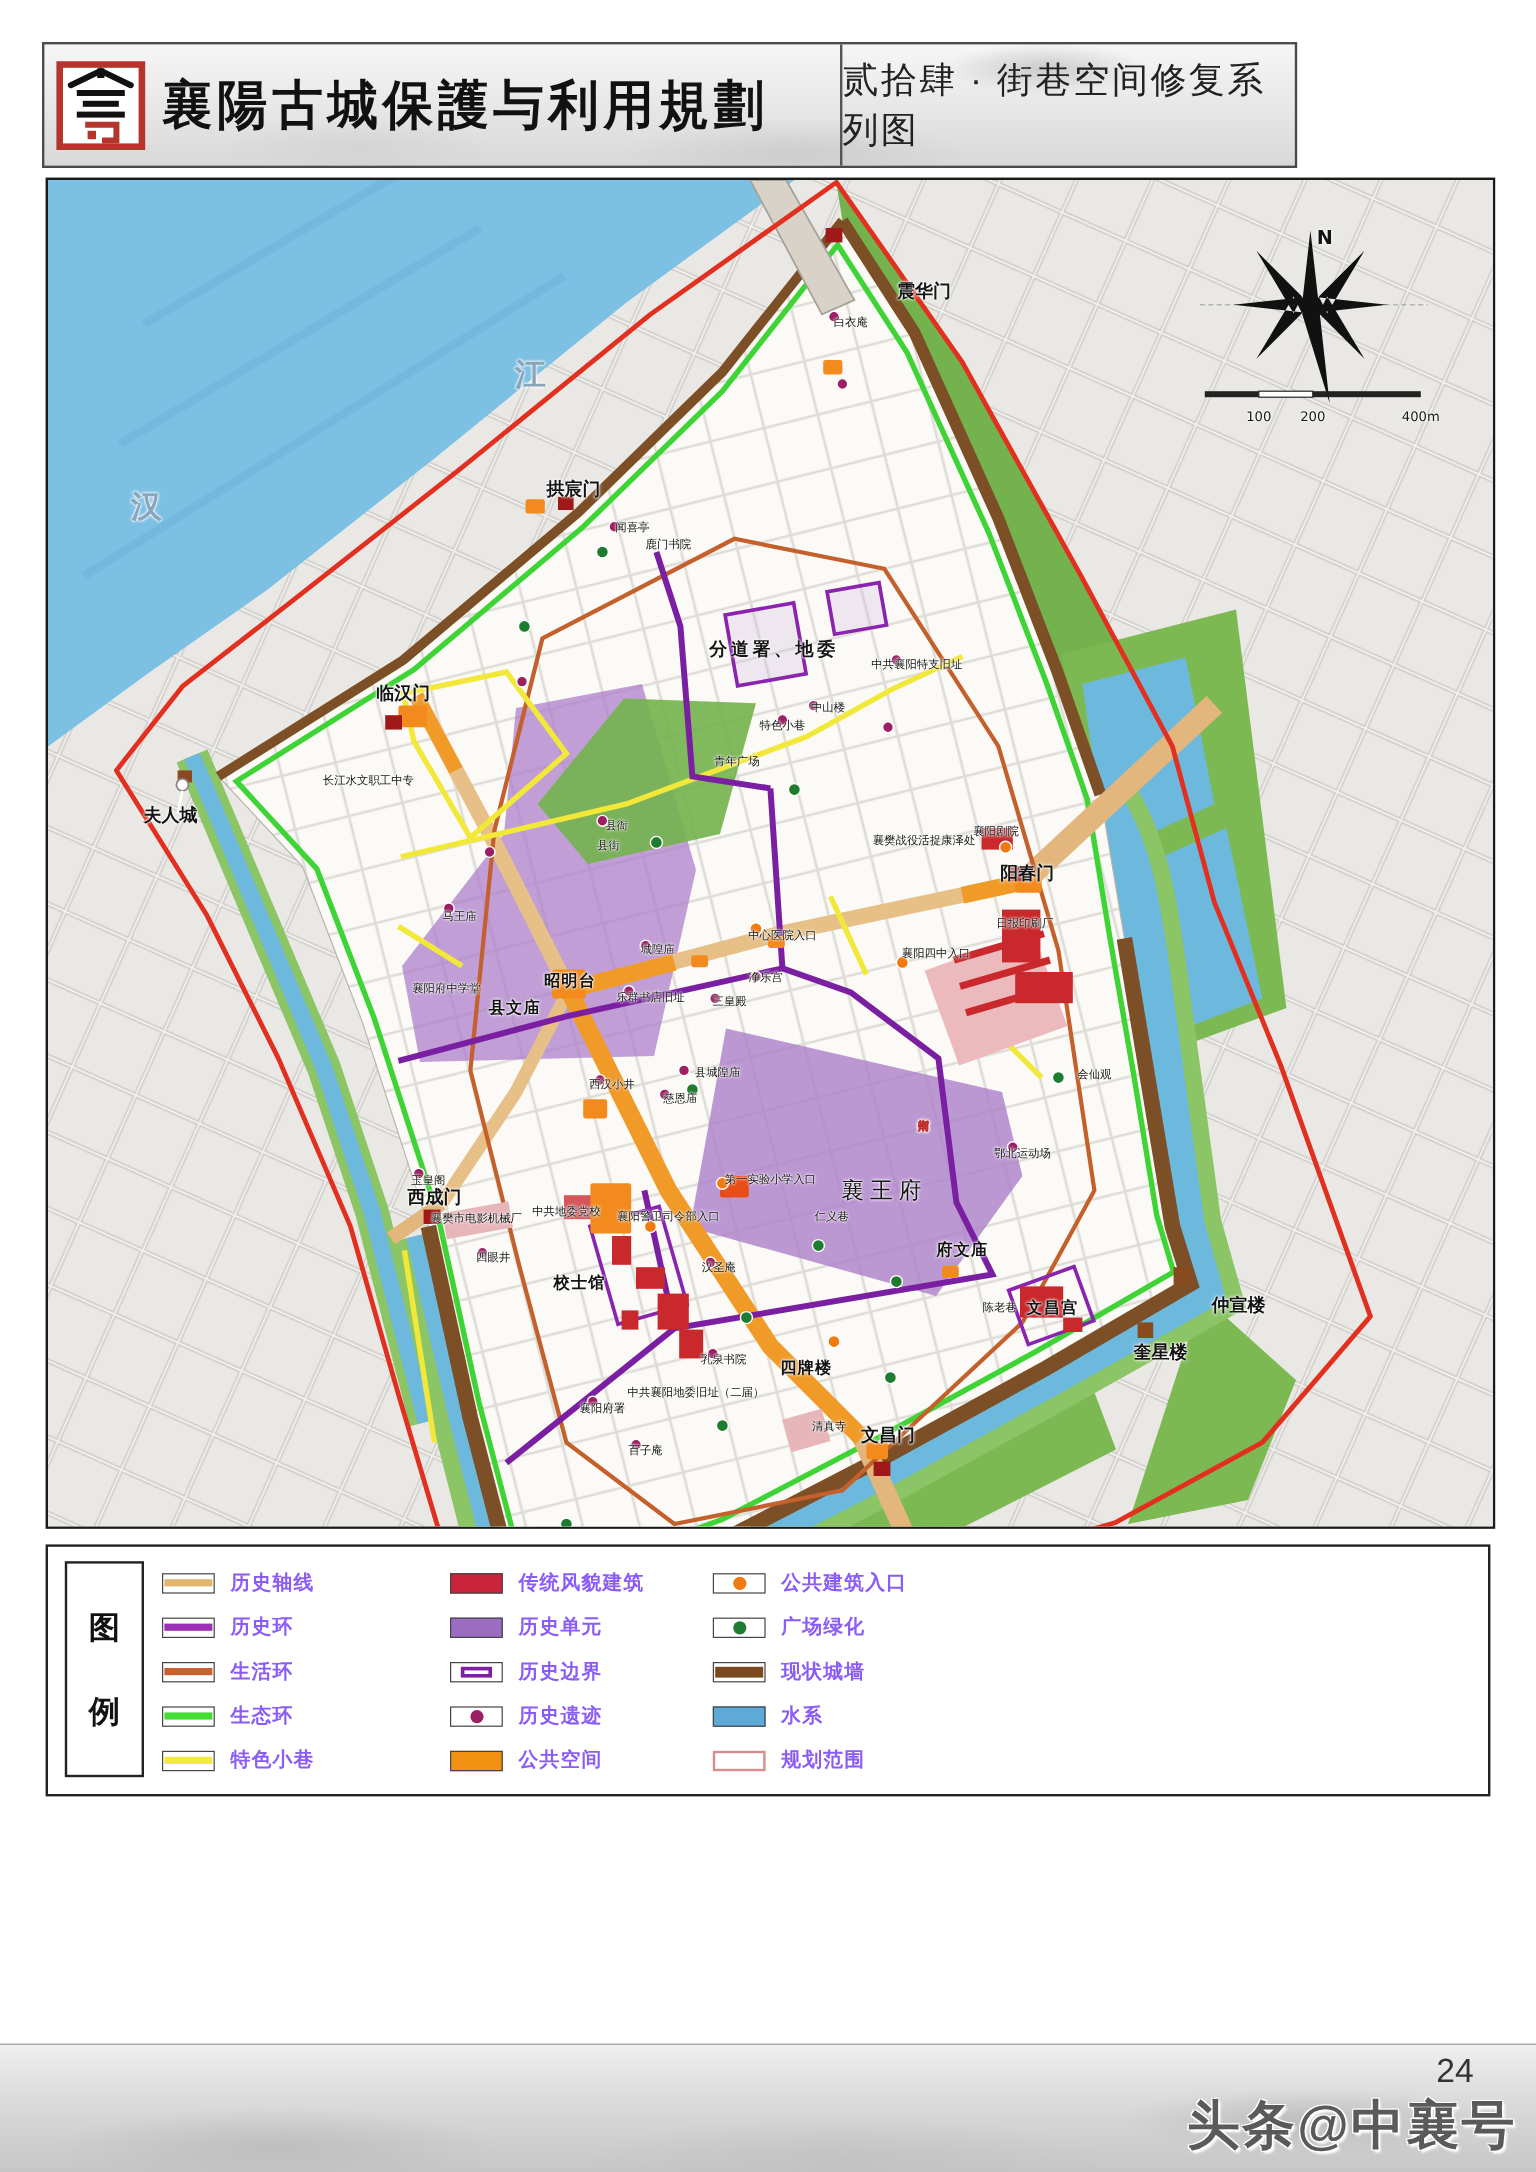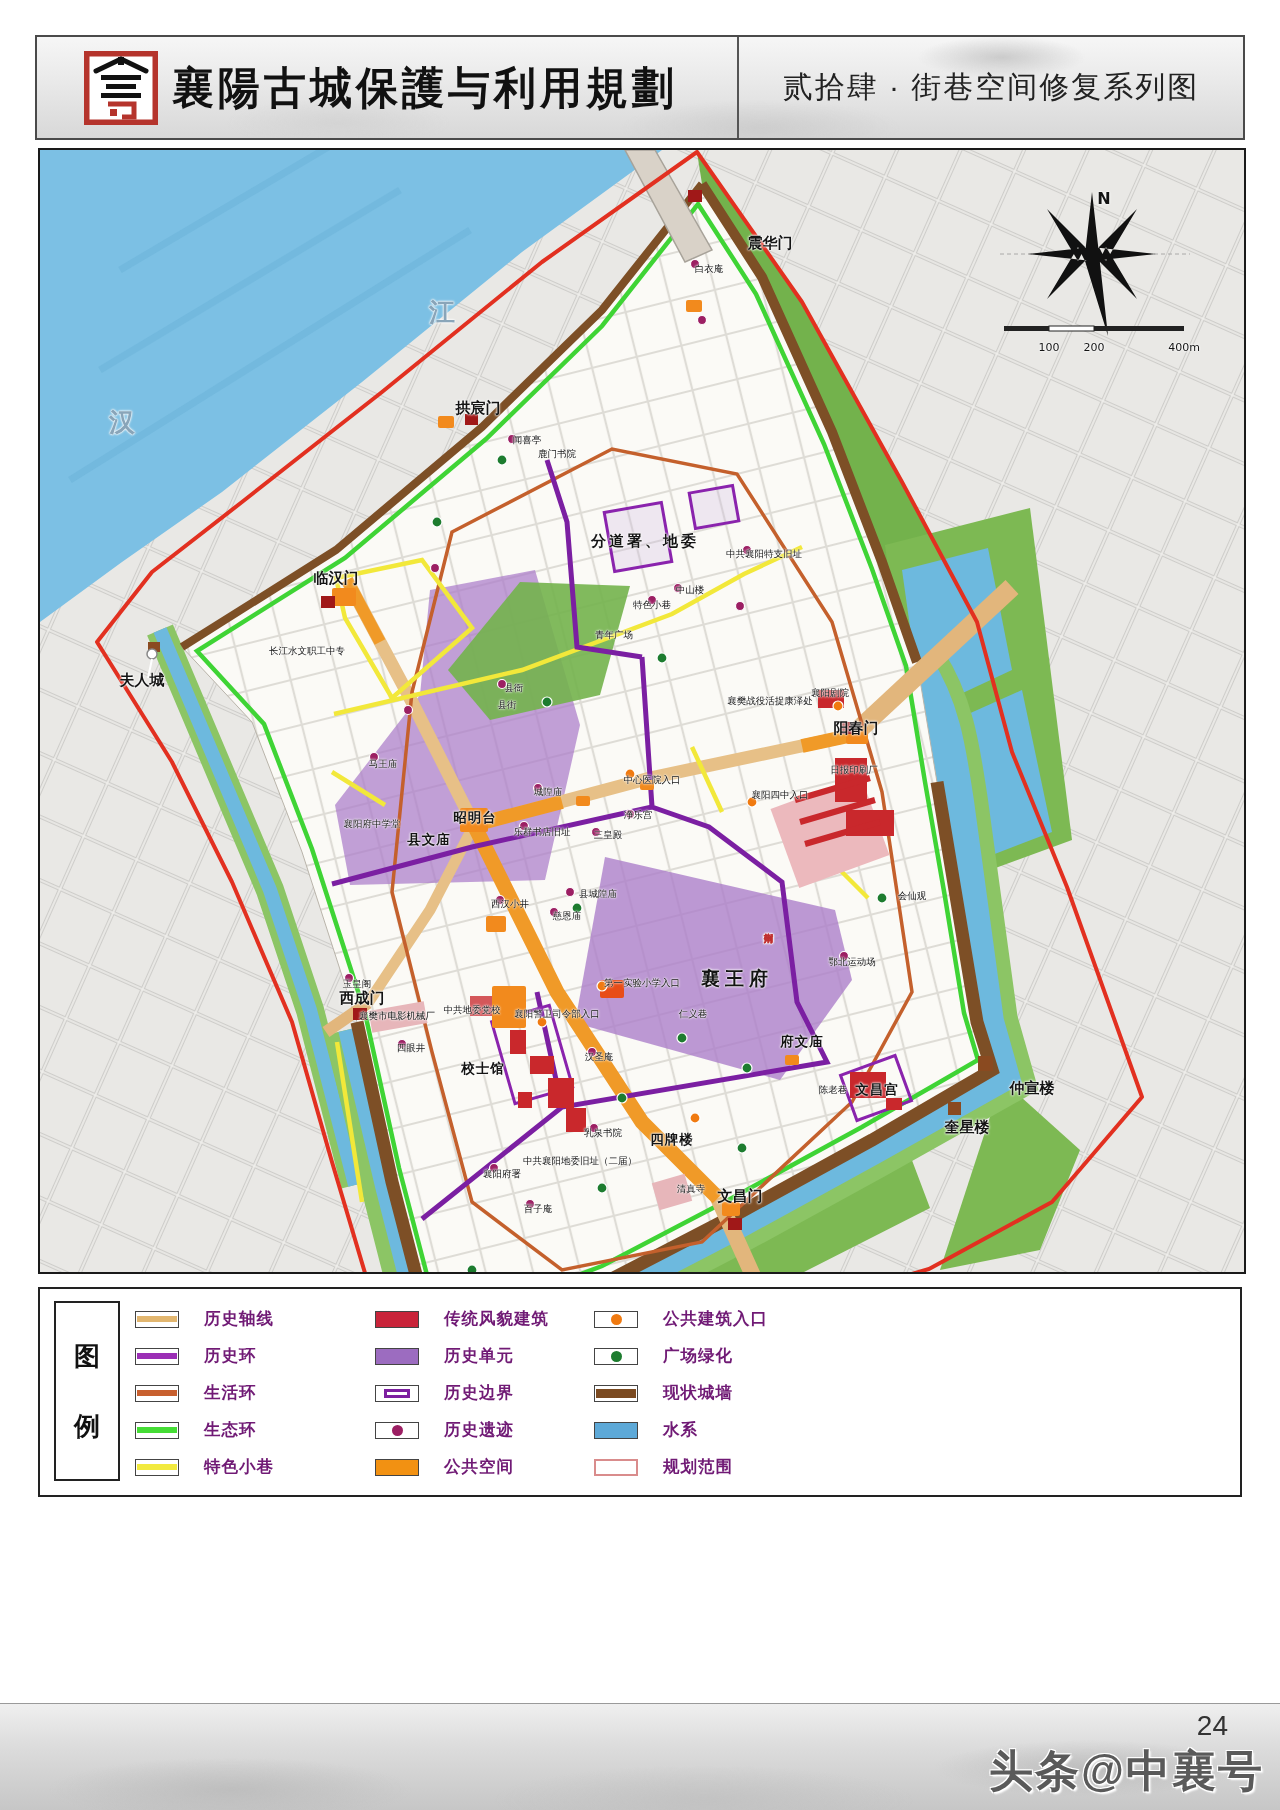--- a/index.html
+++ b/index.html
@@ -1,21 +1,21 @@
 <!DOCTYPE html>
 <html><head>
 <meta charset="utf-8">
 <style>
   html,body{margin:0;padding:0;background:#fff;}
   body{width:1280px;height:1810px;position:relative;overflow:hidden;
        font-family:"Liberation Sans",sans-serif;}
   
-  .header{position:absolute;left:35px;top:35px;width:1210px;height:105px;
+  .header{position:absolute;left:35px;top:35px;width:1046px;height:105px;
     border:2px solid #4a4a4a;box-sizing:border-box;display:flex;
-    background:linear-gradient(180deg,#f6f6f6 0%,#e9e9e9 45%,#d8d8d8 100%);padding-left:37px;}
+    background:linear-gradient(180deg,#f6f6f6 0%,#e9e9e9 45%,#d8d8d8 100%);}
   .header::before{content:"";position:absolute;inset:0;
     background:radial-gradient(120px 30px at 80% 20%,#c2c2c2 0,transparent 70%),
                radial-gradient(200px 40px at 60% 90%,#cacaca 0,transparent 70%),
                radial-gradient(160px 35px at 25% 85%,#d2d2d2 0,transparent 70%);
     opacity:.8;}
   .header-left{flex:0 0 665px;display:flex;align-items:center;padding:6px 10px;
     position:relative;border-right:2px solid #555;box-sizing:border-box;}
   .logo{width:74px;height:74px;flex:0 0 74px;margin-right:14px;position:relative;}
   .title-block{position:relative;}
   .title-cn{font-family:"DejaVu Serif",serif;font-weight:bold;font-size:42px;
@@ -31,21 +31,21 @@
   .map-frame{position:absolute;left:38px;top:148px;width:1204px;height:1122px;
     border:2px solid #1a1a1a;box-sizing:content-box;background:#e9e8e5;}
   .map-frame svg{position:absolute;left:0;top:0;}
   #map-labels{position:absolute;left:0;top:0;width:1204px;height:1122px;
     pointer-events:none;}
   .ml{position:absolute;transform:translate(-50%,-50%);color:#141414;
     font-family:"DejaVu Serif",serif;white-space:nowrap;
     text-shadow:0 0 2px #ffffff,0 0 3px #ffffff,0 0 1px #ffffff;}
   .ml.gate{font-size:15px;font-weight:700;}
   .ml.major{font-size:15px;font-weight:700;letter-spacing:3px;}
-  .ml.major-lg{font-size:19px;font-weight:700;letter-spacing:5px;}
+  .ml.major-lg{font-size:19px;font-weight:400;letter-spacing:5px;margin-top:13px;}
   .ml.site{font-size:13.5px;font-weight:700;letter-spacing:1px;}
   .ml.minor{font-size:9.5px;}
   .ml.street-v{writing-mode:vertical-rl;font-size:9.5px;color:#c03030;font-weight:bold;}
   .ml.river{font-size:26px;color:#89a5b9;font-weight:bold;}
   .ml.compass{font-size:16px;font-weight:bold;font-family:"DejaVu Sans",sans-serif;}
   .ml.scalet{font-size:11px;font-family:"DejaVu Sans",sans-serif;}
   
   .legend{position:absolute;left:38px;top:1287px;width:1204px;height:210px;
     border:2px solid #222;box-sizing:border-box;background:#fff;}
   .legend-title{position:absolute;left:14px;top:12px;width:66px;height:180px;
@@ -55,21 +55,21 @@
     font-weight:bold;color:#111;}
   .lg-row{position:absolute;display:flex;align-items:center;gap:13px;height:28px;}
   .sw{width:44px;height:17px;border:1.5px solid #444;background:#fff;
     display:inline-flex;align-items:center;justify-content:center;
     box-sizing:border-box;flex:0 0 44px;}
   .sw i{display:block;width:40px;height:6px;}
   .sw i.thick{height:9px;}
   .sw b{display:block;width:11px;height:11px;border-radius:50%;}
   .sw u{display:block;width:26px;height:9px;border:3px solid #7d1fa0;
     box-sizing:border-box;text-decoration:none;}
-  .lg-label{font-size:16.5px;font-weight:bold;color:#701a75;letter-spacing:1px;margin-left:12px;}
+  .lg-label{font-size:16.5px;font-weight:bold;color:#8b5cf6;letter-spacing:1px;}
   
   .footer{position:absolute;left:0;top:1703px;width:1280px;height:107px;
     border-top:1px solid #9a9a9a;
     background:linear-gradient(180deg,#efefef 0%,#dcdcdc 40%,#c6c6c6 100%);}
   .footer::before{content:"";position:absolute;inset:0;
     background:radial-gradient(260px 46px at 18% 80%,#b8b8b8 0,transparent 70%),
                radial-gradient(300px 50px at 55% 90%,#c0c0c0 0,transparent 70%),
                radial-gradient(220px 40px at 85% 60%,#b4b4b4 0,transparent 70%);
     opacity:.7;}
   .page-number{position:absolute;right:52px;top:6px;font-size:28px;color:#333;

